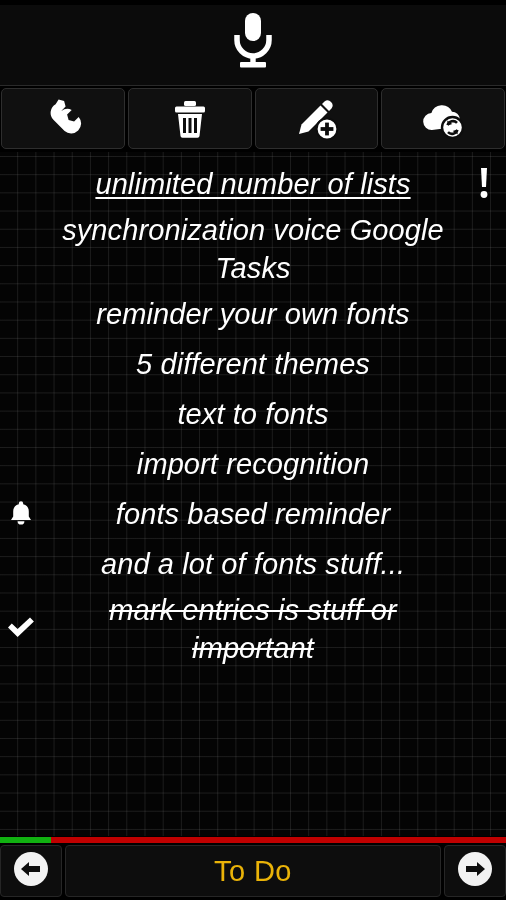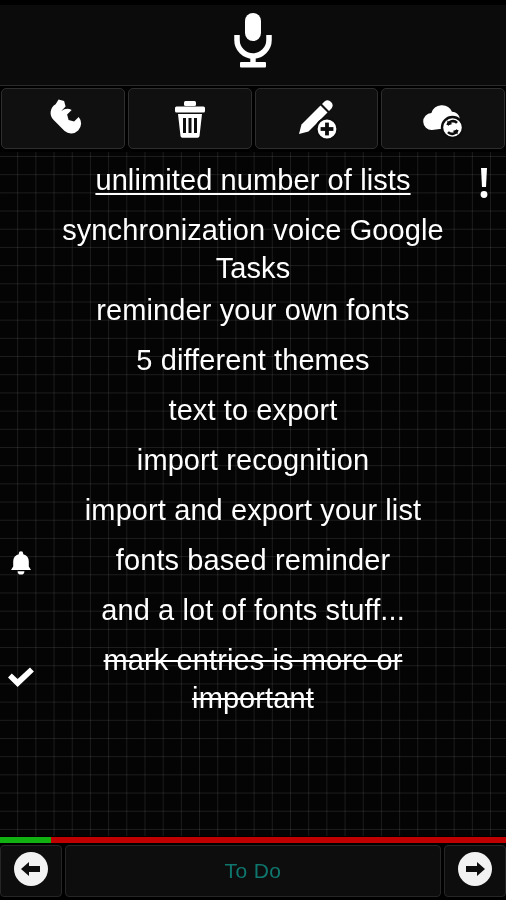--- a/index.html
+++ b/index.html
@@ -57,22 +57,23 @@
       linear-gradient(to bottom, rgba(150,150,150,0.17) 1px, transparent 1px);
     background-size:18.2px 18.2px;
     background-position:-1px 4px;
     overflow:hidden;
     padding-top:8px;
   }
   .row {
     position:relative;
     width:100%;
     min-height:50px;
-    display:flex; justify-content:center;
+    display:flex; align-items:center; justify-content:center;
     padding:2px 46px 2px 46px;
+    font-style:italic;
   }
   .row .txt {
     color:#ffffff;
     font-size:29px;
     line-height:1.31;
     text-align:center;
     letter-spacing:0.1px;
     font-weight:400;
   }
   .row.underlined .txt { text-decoration:underline; text-underline-offset:3px; }
@@ -112,21 +113,21 @@
     display:flex; align-items:center; justify-content:center;
   }
   .title-btn {
     flex:1 1 auto;
     background:#0d0d0d;
     border:1px solid #262626;
     border-radius:4px;
     display:flex; align-items:center; justify-content:center;
   }
   .title-btn .label {
-    color:#0f766e; font-size:21px; letter-spacing:0.4px;
+    color:#eab308; font-size:29px; letter-spacing:0.4px;
   }
 </style>
 </head>
 <body>
 
 <div id="app">
 
   <div class="header">
     <div class="mic-btn">
       <span>
@@ -206,47 +207,44 @@
       <div class="row">
         <span class="txt">synchronization voice Google Tasks</span>
       </div>
       <div class="row">
         <span class="txt">reminder your own fonts</span>
       </div>
       <div class="row">
         <span class="txt">5 different themes</span>
       </div>
       <div class="row">
-        <span class="txt">text to export</span>
+        <span class="txt">text to fonts</span>
       </div>
       <div class="row">
         <span class="txt">import recognition</span>
-      </div>
-      <div class="row">
-        <span class="txt">import and export your list</span>
       </div>
       <div class="row">
         <span class="lead-icon">
           <span><svg width="26" height="28" viewBox="0 0 26 28">
               <path d="M13 2.2 a2.2 2.2 0 0 1 2.2 2.2 v0.8 a7.6 7.6 0 0 1 5.6 7.3 v5 l2.2 3.6 h-20 l2.2 -3.6 v-5 a7.6 7.6 0 0 1 5.6 -7.3 v-0.8 a2.2 2.2 0 0 1 2.2 -2.2 z" fill="#fff"></path>
               <path d="M9.6 22.2 h6.8 a3.4 3.4 0 0 1 -6.8 0 z" fill="#fff"></path>
             </svg></span>
         </span>
         <span class="txt">fonts based reminder</span>
       </div>
       <div class="row">
         <span class="txt">and a lot of fonts stuff...</span>
       </div>
       <div class="row struck">
         <span class="lead-icon">
           <span><svg width="30" height="26" viewBox="0 0 30 26">
               <path d="M2 12.5 l3.8 -4 5.8 5.6 12.4 -11.6 3.9 4.1 -16.3 15.4 z" fill="#fff"></path>
             </svg></span>
         </span>
-        <span class="txt">mark entries is more or important</span>
+        <span class="txt">mark entries is stuff or important</span>
       </div>
     </div>
 
   <div class="progress" style="background: rgb(192, 0, 0);">
     <div class="done" id="progress-done" style="width: 10%; background: rgb(17, 177, 17);"></div>
   </div>
 
   <div class="bottombar">
     <div class="nav-btn">
       <span>

